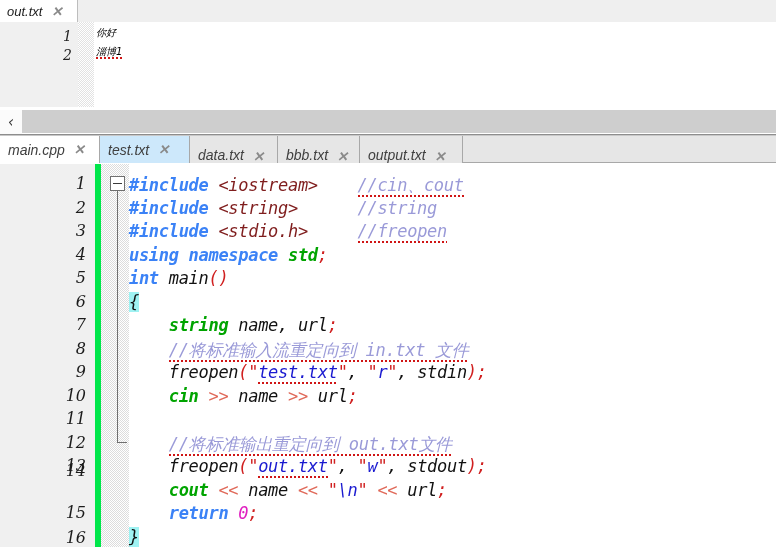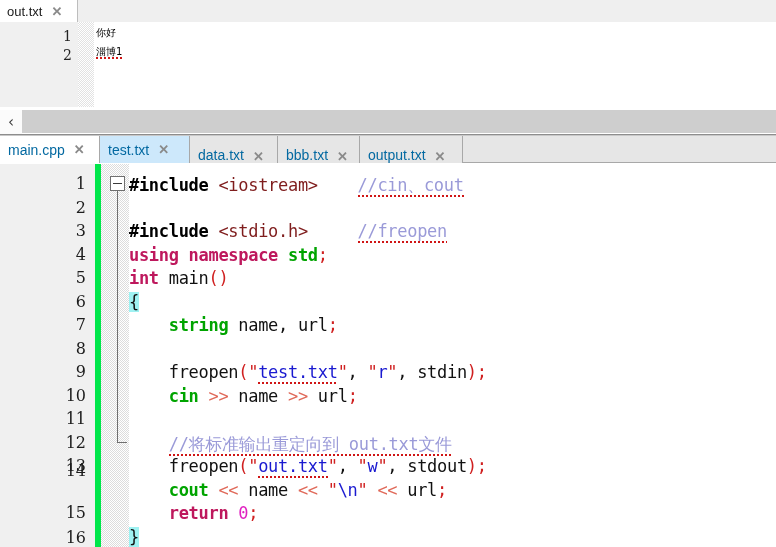--- a/index.html
+++ b/index.html
@@ -2,21 +2,21 @@
 <html><head>
 <meta charset="utf-8">
 <style>
   html,body{margin:0;padding:0;}
   body{
     width:776px;height:547px;overflow:hidden;
     background:#ffffff;
     font-family:"Liberation Sans",sans-serif;
     -webkit-font-smoothing:none;
   }
-  .app{position:relative;width:776px;height:547px;}
+  .app{position:relative;width:776px;height:547px;font-style:italic;}
 
   
   .top-panel{position:absolute;left:0;top:0;width:776px;height:108px;background:#ffffff;}
   .top-tabbar{position:relative;height:22px;background:#efefef;border-bottom:1px solid #9a9a9a;}
   .top-tab{
     position:absolute;left:0;top:0;height:22px;
     display:flex;align-items:center;
     padding:0 6px 0 7px;background:#ffffff;
     border-right:1px solid #bdbdbd;
     box-sizing:border-box;
@@ -67,21 +67,21 @@
   .nav-rule{position:absolute;left:0;top:26px;width:776px;height:1px;background:#8d8d8d;}
   .nav-rule2{position:absolute;left:0;top:27px;width:776px;height:1px;background:#c8c8c8;}
 
   
   .tabbar{position:absolute;left:0;top:136px;width:776px;height:27px;background:#e6e6e6;}
   .tab{
     position:absolute;top:0;height:27px;
     display:flex;align-items:center;box-sizing:border-box;
     padding:0 7px 0 8px;border-right:1px solid #a8a8a8;
   }
-  .tab .t-label{font-size:14px;color:#0369a1;font-family:"Liberation Sans",sans-serif;}
+  .tab .t-label{font-size:14px;color:#404040;font-family:"Liberation Sans",sans-serif;}
   .tab.active{background:#ffffff;}
   .tab.hover{background:#cde8fb;}
   .tab.plain{background:#e6e6e6;align-items:flex-end;}
   .tabbar-base{position:absolute;left:0;top:26px;width:776px;height:1px;background:#a8a8a8;}
 
   
   .editor{position:absolute;left:0;top:164px;width:776px;height:383px;background:#ffffff;}
   .gutter{
     position:absolute;left:0;top:0;width:95px;height:383px;background:#f0f0f0;
   }
@@ -107,23 +107,23 @@
   }
   .fold-line{position:absolute;left:16px;top:27px;width:1px;height:252px;background:#6f6f6f;}
   .fold-foot{position:absolute;left:16px;top:278px;width:10px;height:1px;background:#6f6f6f;}
 
   .code{position:absolute;left:129px;top:0;width:647px;height:383px;}
   .cline{
     position:absolute;left:0;white-space:pre;
     font-family:"DejaVu Sans Mono","DejaVu Sans",monospace;
     font-size:17px;letter-spacing:-0.3px;color:#111;
   }
-  .k-pre{color:#000000;font-weight:bold;}        
+  .k-pre{color:#3b82f6;font-weight:bold;}        
   .k-hdr{color:#7f1d1d;}                          
-  .k-kw{color:#be185d;font-weight:bold;}          
+  .k-kw{color:#3b82f6;font-weight:bold;}          
   .k-id{color:#00a400;font-weight:bold;}          
   .k-plain{color:#111111;}
   .k-punct{color:#d02020;}                        
   .k-op{color:#e06a5a;}                           
   .k-str{color:#1a1ad0;}                          
   .k-quote{color:#d02020;}                        
   .k-num{color:#e020c0;}                          
   .k-cmt{color:#9a9ad8;}                          
   .brace-hl{background:#9ff2f2;}
 </style>
@@ -205,25 +205,27 @@
         <div class="ln" style="top: 364px;">16</div>
       </div>
     <div class="changebar"></div>
     <div class="foldcol">
       <div class="fold-box"></div>
       <div class="fold-line"></div>
       <div class="fold-foot"></div>
     </div>
     <div class="code" id="code">
         <div class="cline" style="top: 10px;"><span class="k-pre">#include </span><span class="k-hdr">&lt;iostream&gt;</span><span class="k-plain">    </span><span class="k-cmt sq">//cin、cout</span></div>
+        <div class="cline" style="top: 33.5px;"><span class="k-pre">#include </span><span class="k-hdr">&lt;string&gt;</span><span class="k-plain">      </span><span class="k-cmt">//string</span></div>
         <div class="cline" style="top: 57px;"><span class="k-pre">#include </span><span class="k-hdr">&lt;stdio.h&gt;</span><span class="k-plain">     </span><span class="k-cmt sq">//freopen</span></div>
         <div class="cline" style="top: 80.5px;"><span class="k-kw">using namespace </span><span class="k-id">std</span><span class="k-punct">;</span></div>
         <div class="cline" style="top: 104px;"><span class="k-kw">int </span><span class="k-plain">main</span><span class="k-punct">()</span></div>
         <div class="cline" style="top: 127.5px;"><span class="k-plain brace-hl">{</span></div>
         <div class="cline" style="top: 151px;"><span class="k-plain">    </span><span class="k-id">string</span><span class="k-plain"> name, url</span><span class="k-punct">;</span></div>
+        <div class="cline" style="top: 174.5px;"><span class="k-plain">    </span><span class="k-cmt sq">//将标准输入流重定向到 in.txt 文件</span></div>
         <div class="cline" style="top: 198px;"><span class="k-plain">    freopen</span><span class="k-punct">(</span><span class="k-quote">"</span><span class="k-str sq">test.txt</span><span class="k-quote">"</span><span class="k-plain">, </span><span class="k-quote">"</span><span class="k-str">r</span><span class="k-quote">"</span><span class="k-plain">, stdin</span><span class="k-punct">)</span><span class="k-punct">;</span></div>
         <div class="cline" style="top: 221.5px;"><span class="k-plain">    </span><span class="k-id">cin</span><span class="k-op"> &gt;&gt; </span><span class="k-plain">name</span><span class="k-op"> &gt;&gt; </span><span class="k-plain">url</span><span class="k-punct">;</span></div>
         <div class="cline" style="top: 245px;"><span class="k-plain"></span></div>
         <div class="cline" style="top: 268.5px;"><span class="k-plain">    </span><span class="k-cmt sq">//将标准输出重定向到 out.txt文件</span></div>
         <div class="cline" style="top: 292px;"><span class="k-plain">    freopen</span><span class="k-punct">(</span><span class="k-quote">"</span><span class="k-str sq">out.txt</span><span class="k-quote">"</span><span class="k-plain">, </span><span class="k-quote">"</span><span class="k-str">w</span><span class="k-quote">"</span><span class="k-plain">, stdout</span><span class="k-punct">)</span><span class="k-punct">;</span></div>
         <div class="cline" style="top: 315.5px;"><span class="k-plain">    </span><span class="k-id">cout</span><span class="k-op"> &lt;&lt; </span><span class="k-plain">name</span><span class="k-op"> &lt;&lt; </span><span class="k-quote">"</span><span class="k-str">\n</span><span class="k-quote">"</span><span class="k-op"> &lt;&lt; </span><span class="k-plain">url</span><span class="k-punct">;</span></div>
         <div class="cline" style="top: 339px;"><span class="k-plain">    </span><span class="k-kw">return </span><span class="k-num">0</span><span class="k-punct">;</span></div>
         <div class="cline" style="top: 362.5px;"><span class="k-plain brace-hl">}</span></div>
       </div>
   </div>

